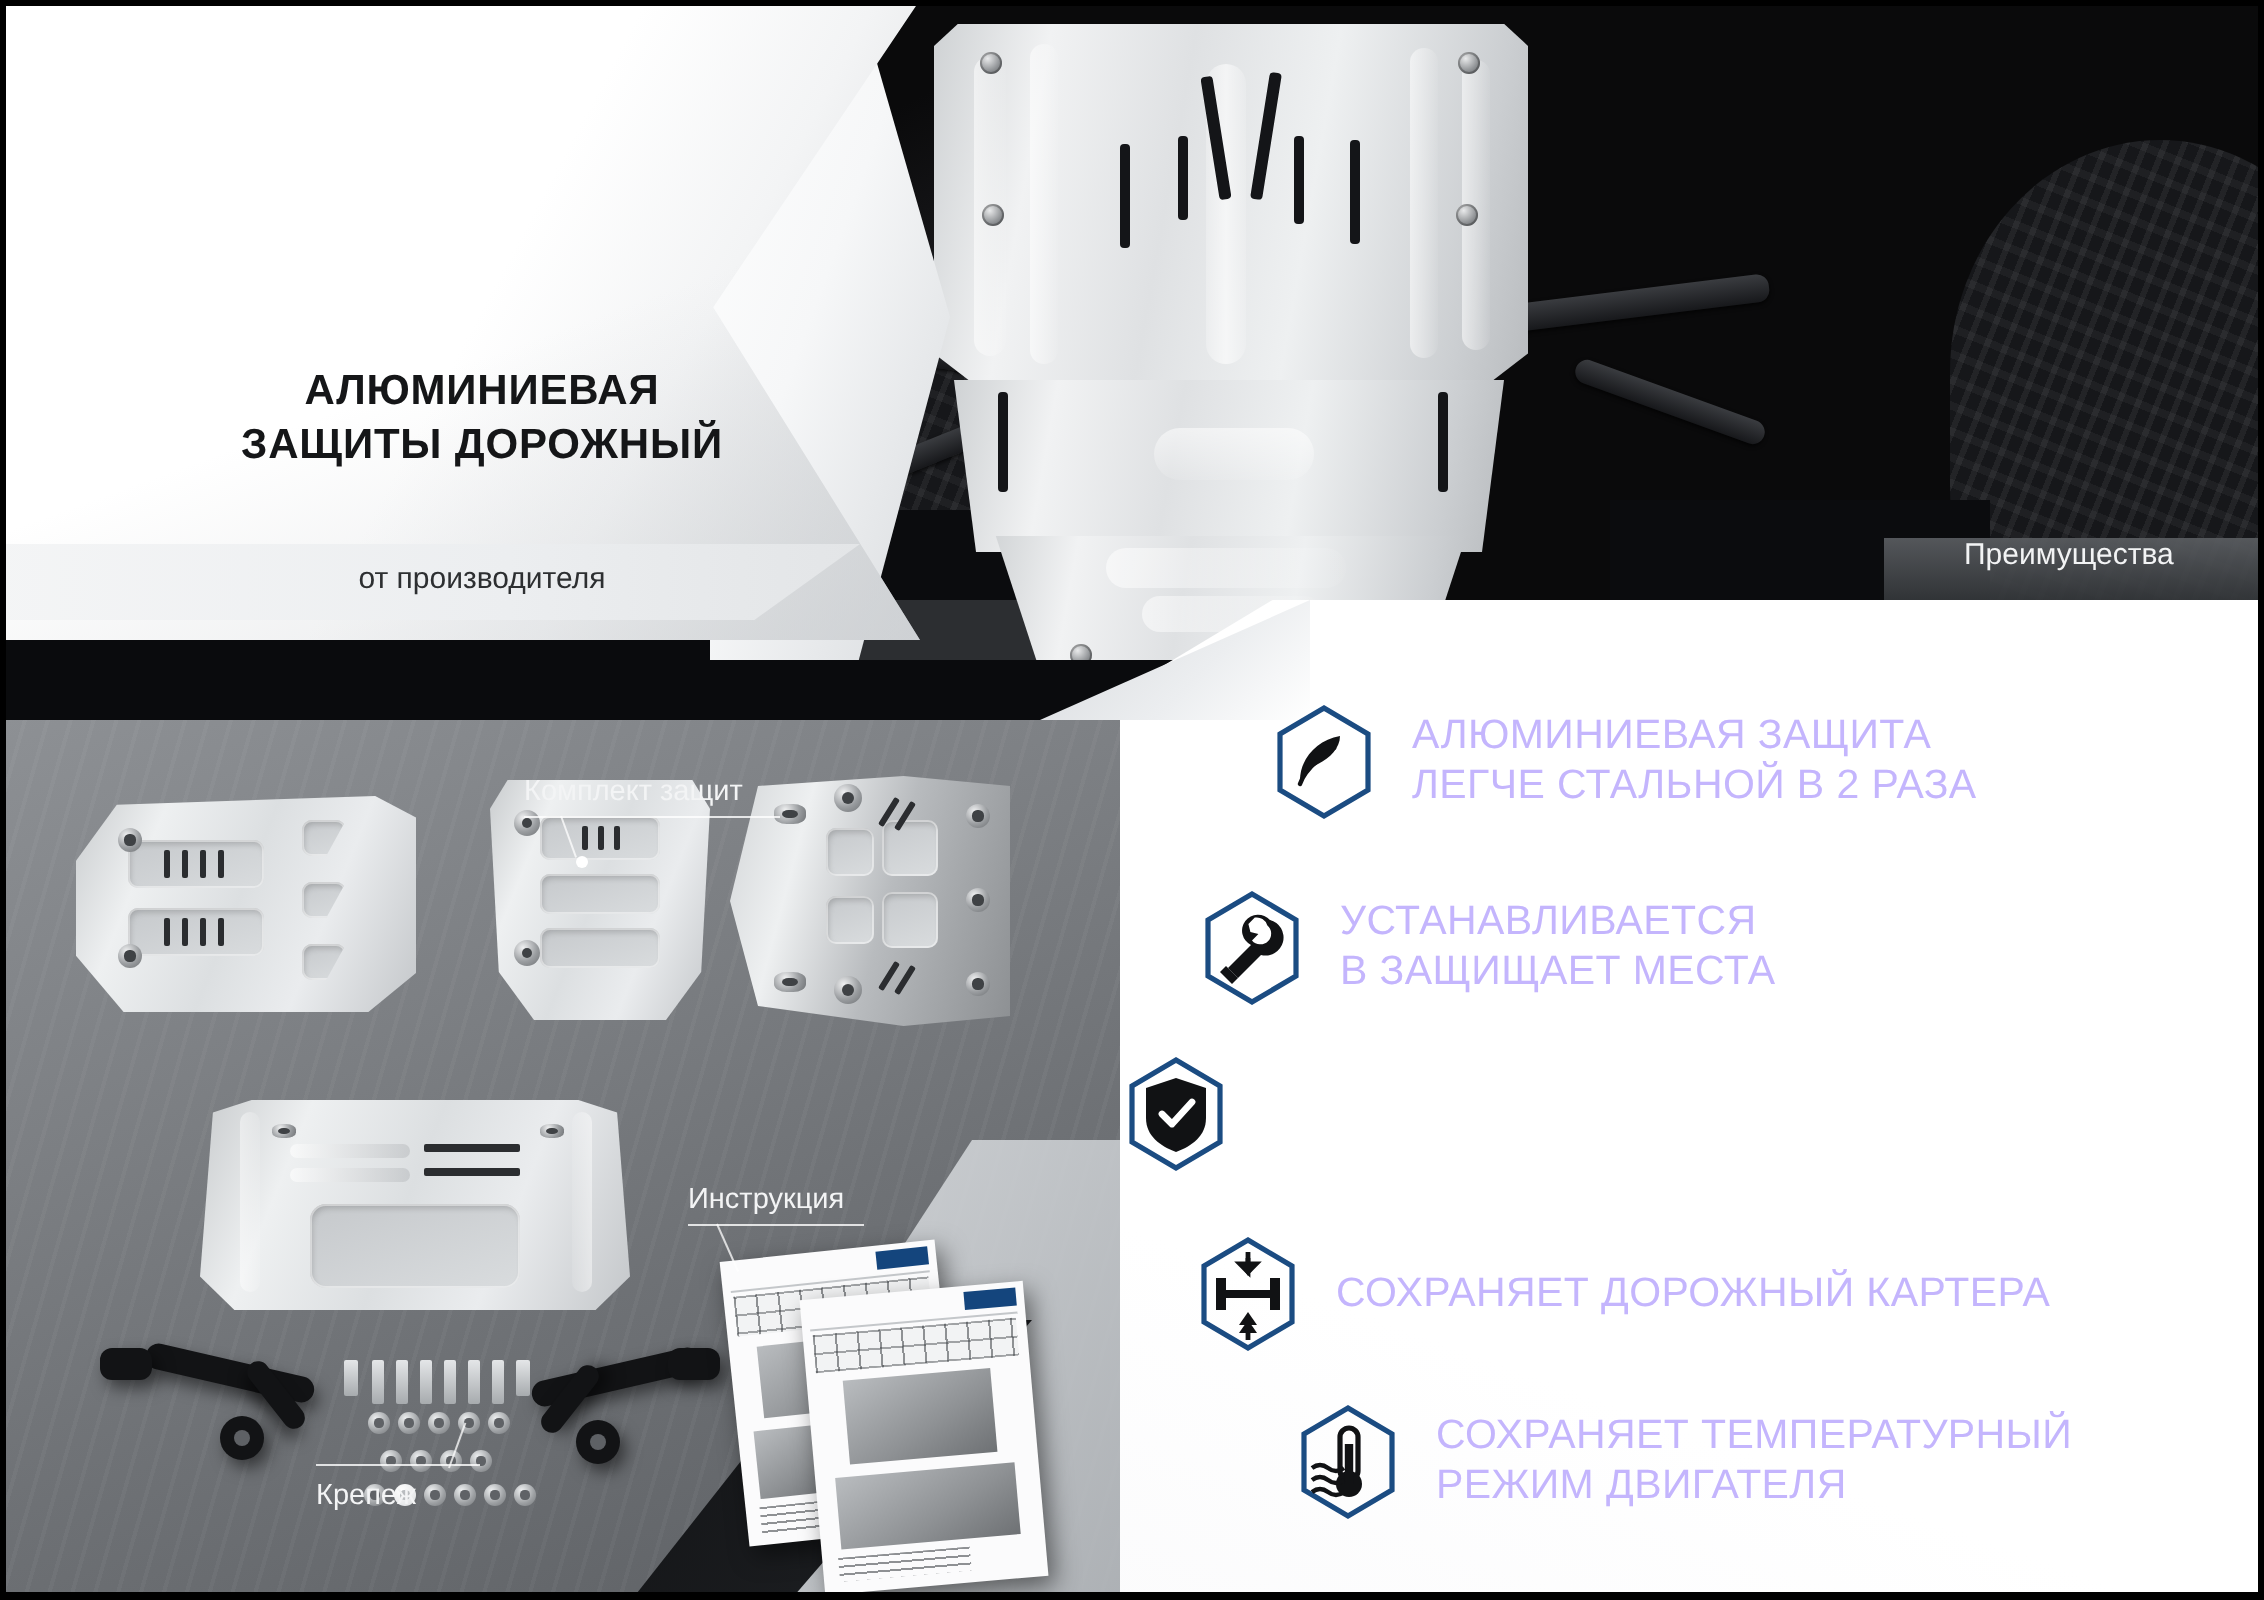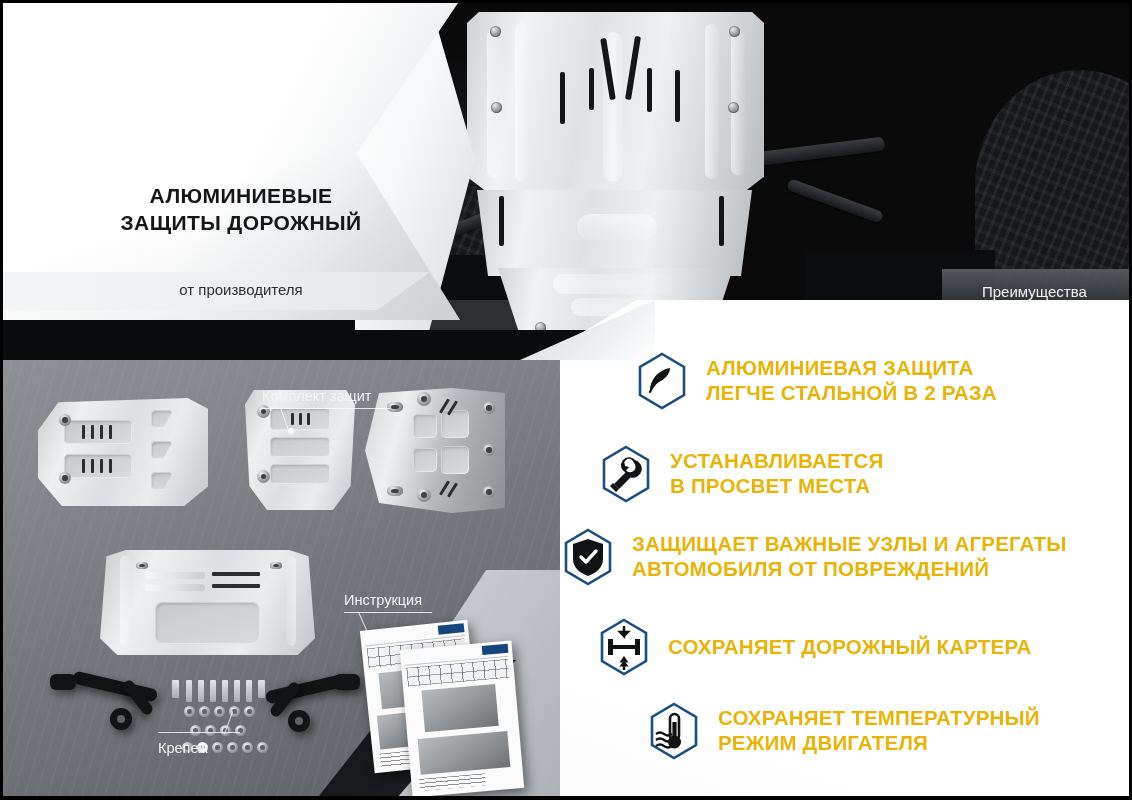--- a/index.html
+++ b/index.html
@@ -120,42 +120,42 @@
   .wedge-left {
     position:absolute; left:355px; top:0; width:120px; height:330px;
     background: linear-gradient(110deg,#ffffff 0%, #f6f7f8 45%, #d7dadd 100%);
     clip-path: polygon(0 0, 62% 0, 100% 48%, 62% 100%, 0 100%);
   }
 
   
   .adv-tab {
     position:absolute; right:0; top:269px; width:190px; height:31px;
     background: linear-gradient(180deg, rgba(90,93,97,.92), rgba(52,55,58,.92));
-    display:flex; align-items:flex-end;
+    display:flex; align-items:flex-start;
   }
   .adv-tab span { color:#f2f3f4; font-size:15px; margin-left:40px; }
 
   
   .benefits {
     position:absolute; left:520px; top:300px; width:612px; height:500px;
     background: linear-gradient(200deg,#ffffff 0%, #ffffff 72%, #fbfbfc 100%);
     clip-path: polygon(19% 0, 100% 0, 100% 100%, 0 100%, 0 14%);
   }
   .benefits-bevel {
     position:absolute; left:520px; top:300px; width:135px; height:60px;
     background: linear-gradient(135deg, #d6d9dc 0%, #eceef0 60%, #ffffff 100%);
     clip-path: polygon(0 100%, 100% 0, 100% 100%);
   }
   .benefit-row {
     position:absolute; display:flex; align-items:center;
   }
   .hexicon { flex:0 0 auto; width:52px; height:58px; }
   .benefit-text {
     margin-left:18px;
-    color:#eab308; font-weight:bold; font-size:20.5px;
+    color:#c4b5fd; font-weight:normal; font-size:20.5px;
     line-height:1.2; letter-spacing:.2px;
     white-space:pre-line;
   }
 
   
   .products {
     position:absolute; left:0; top:360px; width:560px; height:440px;
     background:
       linear-gradient(118deg, rgba(255,255,255,.05) 0 1px, rgba(0,0,0,0) 1px 7px),
       linear-gradient(160deg,#8d9094 0%, #7c7f83 35%, #6e7175 62%, #5c5f63 100%);
@@ -324,21 +324,21 @@
   </div>
 
   <div class="wedge-left"></div>
 
   <div class="hero-panel">
     <div class="hero-panel-inner"></div>
   </div>
 
 
   <div class="hero-title">
-    <div>АЛЮМИНИЕВЫЕ</div>
+    <div>АЛЮМИНИЕВАЯ</div>
     <div>ЗАЩИТЫ ДОРОЖНЫЙ</div>
   </div>
 
   <div class="hero-sub-band"></div>
   <div class="hero-sub">от производителя</div>
 
   <div class="benefits"></div>
   <div class="benefits-bevel"></div>
 
   <div class="benefit-row" style="left:636px; top:352px;">
@@ -352,31 +352,29 @@
   </div>
 
   <div class="benefit-row" style="left:600px; top:445px;">
     <svg class="hexicon" viewBox="0 0 52 58">
       <polygon points="26,2 48,15 48,43 26,56 4,43 4,15" fill="none" stroke="#1B4C82" stroke-width="2.6"></polygon>
       <path d="M35 15 a8 8 0 1 0 -9.5 12.5 L14 39 l5 5 L30.5 32.5 A8 8 0 0 0 35 15 Z
                M33.6 17.6 a5.4 5.4 0 1 1 -7.6 7.6 l3.2 -3.2 -4 -1 -1 -4 3.2 -3.2 a5.4 5.4 0 0 1 6.2 3.8 Z" fill="#111214"></path>
       <path d="M13 38 l6 6 -3 3 -6 -6 z" fill="#111214"></path>
     </svg>
     <div class="benefit-text">УСТАНАВЛИВАЕТСЯ
-В ПРОСВЕТ МЕСТА</div>
+В ЗАЩИЩАЕТ МЕСТА</div>
   </div>
 
   <div class="benefit-row" style="left:562px; top:528px;">
     <svg class="hexicon" viewBox="0 0 52 58">
       <polygon points="26,2 48,15 48,43 26,56 4,43 4,15" fill="none" stroke="#1B4C82" stroke-width="2.6"></polygon>
       <path d="M26 11 L41 16 V31 C41 40 34 45 26 48 C18 45 11 40 11 31 V16 Z" fill="#111214"></path>
       <path d="M19 29 l5 5 10 -11" fill="none" stroke="#ffffff" stroke-width="3.4" stroke-linecap="round" stroke-linejoin="round"></path>
     </svg>
-    <div class="benefit-text">ЗАЩИЩАЕТ ВАЖНЫЕ УЗЛЫ И АГРЕГАТЫ
-АВТОМОБИЛЯ ОТ ПОВРЕЖДЕНИЙ</div>
   </div>
 
   <div class="benefit-row" style="left:598px; top:618px;">
     <svg class="hexicon" viewBox="0 0 52 58">
       <polygon points="26,2 48,15 48,43 26,56 4,43 4,15" fill="none" stroke="#1B4C82" stroke-width="2.6"></polygon>
       <rect x="10" y="21" width="5" height="16" fill="#111214"></rect>
       <rect x="37" y="21" width="5" height="16" fill="#111214"></rect>
       <rect x="13" y="27" width="26" height="4" fill="#111214"></rect>
       <path d="M26 11 v7 l-4 -4 h8 l-4 4" fill="none" stroke="#111214" stroke-width="2.4"></path>
       <polygon points="26,20 21.5,13.5 30.5,13.5" fill="#111214"></polygon>

